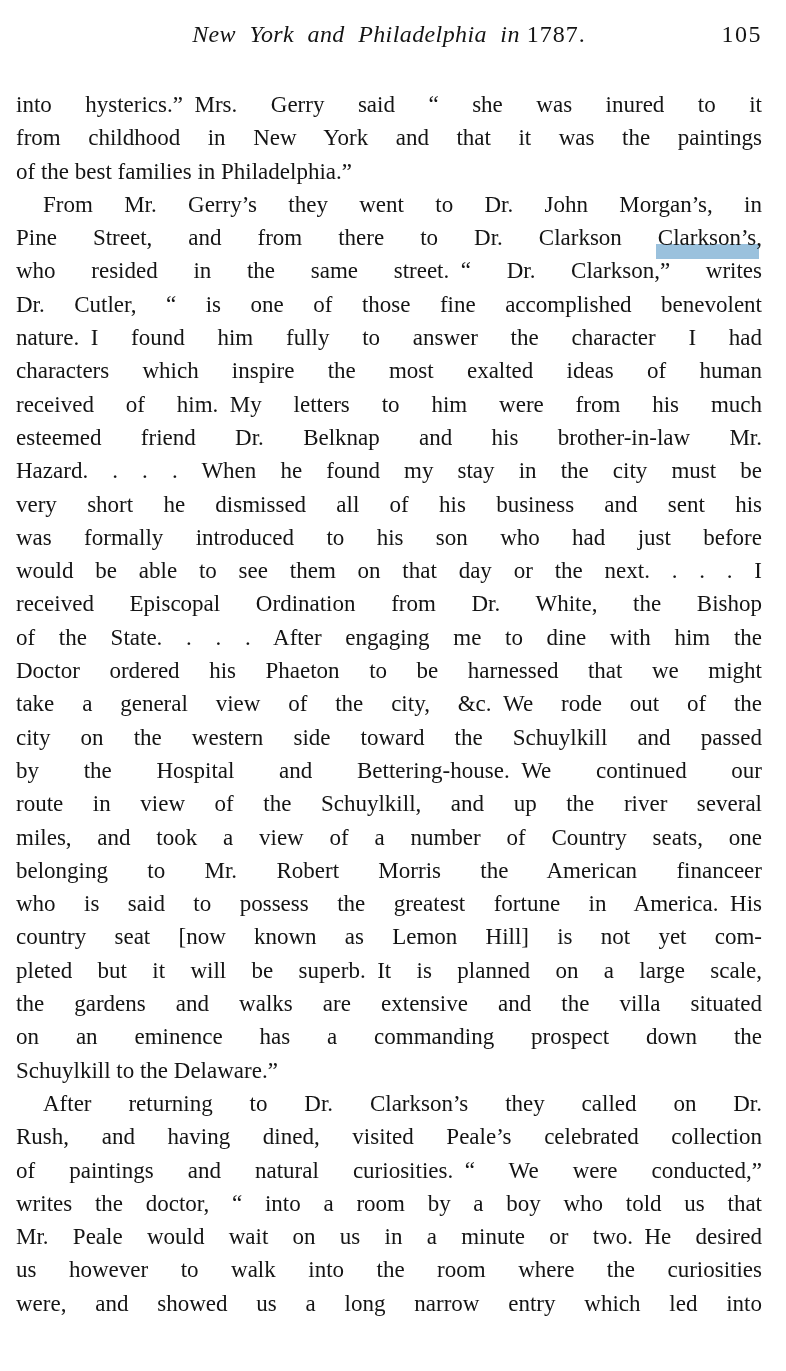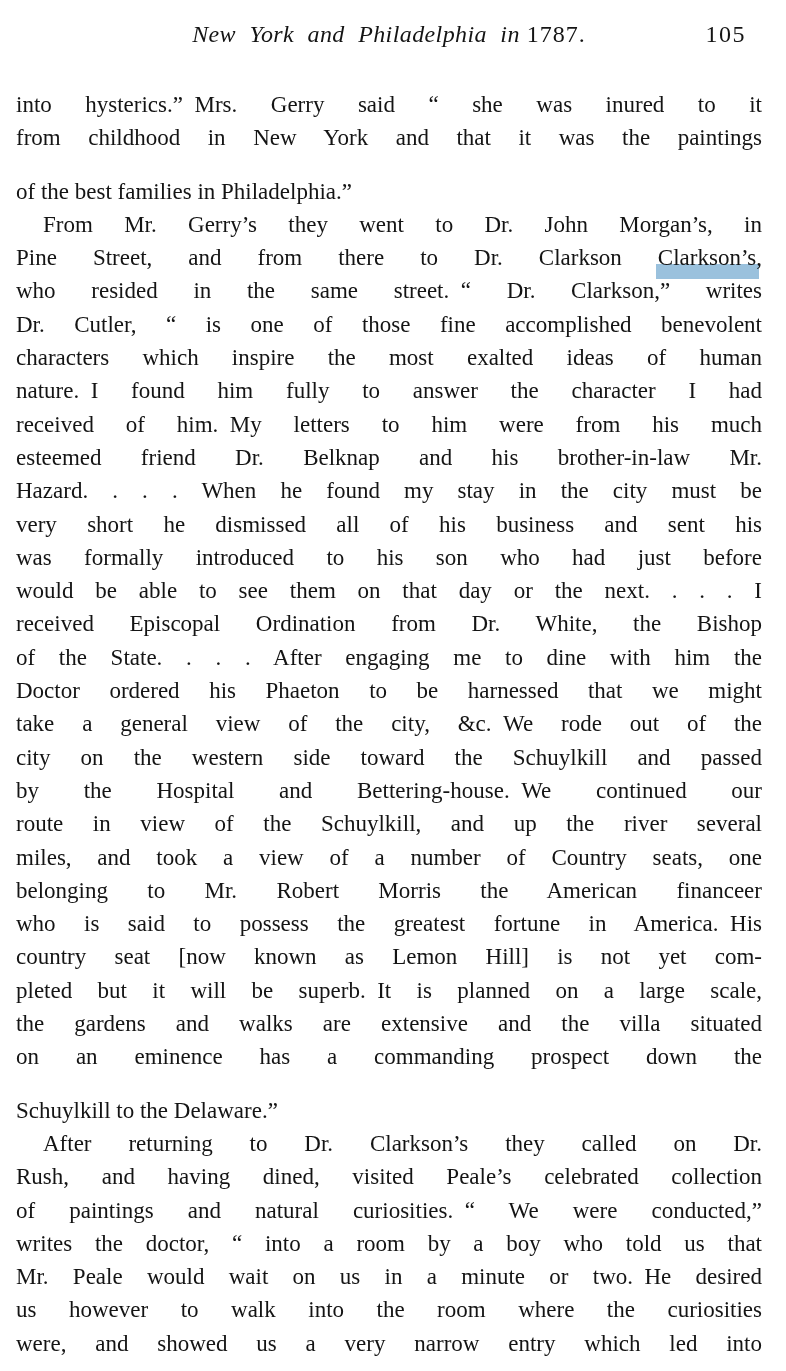--- a/index.html
+++ b/index.html
@@ -30,21 +30,21 @@
     word-spacing: 7px;
     letter-spacing: 0.4px;
   }
   .running-title .yr {
     font-style: normal;
     margin-left: 7px;
     letter-spacing: 1px;
   }
   .pagenum {
     position: absolute;
-    right: 16px;
+    right: 0px;
     top: 0px;
     font-size: 24px;
     letter-spacing: 1.5px;
     text-align: right;
   }
   .body-text {
     position: absolute;
     top: 88px;
     left: 16px;
     width: 746px;
@@ -52,21 +52,21 @@
     line-height: 33.3px;
   }
   .para { margin: 0; }
   .line {
     position: relative;
     z-index: 0;
     text-align: justify;
     text-align-last: justify;
     text-justify: inter-word;
   }
-  .line.no-justify { text-align-last: left; margin-top: 20px; }
+  .line.no-justify { text-align-last: left; }
   .line.indent { text-indent: 27px; }
   
   .hl { position: relative; }
   .hl::before {
     content: "";
     position: absolute;
     left: -2px;
     top: 19px;
     width: calc(100% + 5px);
     height: 15px;
@@ -88,22 +88,22 @@
       <div class="para">
         <div class="line">into hysterics.” Mrs. Gerry said “ she was inured to it</div>
         <div class="line">from childhood in New York and that it was the paintings</div>
         <div class="line no-justify">of the best families in Philadelphia.”</div>
       </div>
       <div class="para">
         <div class="line indent">From Mr. Gerry’s they went to Dr. John Morgan’s, in</div>
         <div class="line"><span>Pine Street, and from there to Dr. Clarkson </span><span class="hl">Clarkson’s</span><span>,</span></div>
         <div class="line">who resided in the same street. “ Dr. Clarkson,” writes</div>
         <div class="line">Dr. Cutler, “ is one of those fine accomplished benevolent</div>
+        <div class="line">nature. I found him fully to answer the character I had</div>
         <div class="line">characters which inspire the most exalted ideas of human</div>
-        <div class="line">nature. I found him fully to answer the character I had</div>
         <div class="line">received of him. My letters to him were from his much</div>
         <div class="line">esteemed friend Dr. Belknap and his brother-in-law Mr.</div>
         <div class="line">Hazard. . . . When he found my stay in the city must be</div>
         <div class="line">very short he dismissed all of his business and sent his</div>
         <div class="line">was formally introduced to his son who had just before</div>
         <div class="line">would be able to see them on that day or the next. . . . I</div>
         <div class="line">received Episcopal Ordination from Dr. White, the Bishop</div>
         <div class="line">of the State. . . . After engaging me to dine with him the</div>
         <div class="line">Doctor ordered his Phaeton to be harnessed that we might</div>
         <div class="line">take a general view of the city, &amp;c. We rode out of the</div>
@@ -119,16 +119,16 @@
         <div class="line">on an eminence has a commanding prospect down the</div>
         <div class="line no-justify">Schuylkill to the Delaware.”</div>
       </div>
       <div class="para">
         <div class="line indent">After returning to Dr. Clarkson’s they called on Dr.</div>
         <div class="line">Rush, and having dined, visited Peale’s celebrated collection</div>
         <div class="line">of paintings and natural curiosities. “ We were conducted,”</div>
         <div class="line">writes the doctor, “ into a room by a boy who told us that</div>
         <div class="line">Mr. Peale would wait on us in a minute or two. He desired</div>
         <div class="line">us however to walk into the room where the curiosities</div>
-        <div class="line">were, and showed us a very narrow entry which led into</div>
+        <div class="line">were, and showed us a long narrow entry which led into</div>
       </div>
     </div>
 </div>
 
 </body></html>

